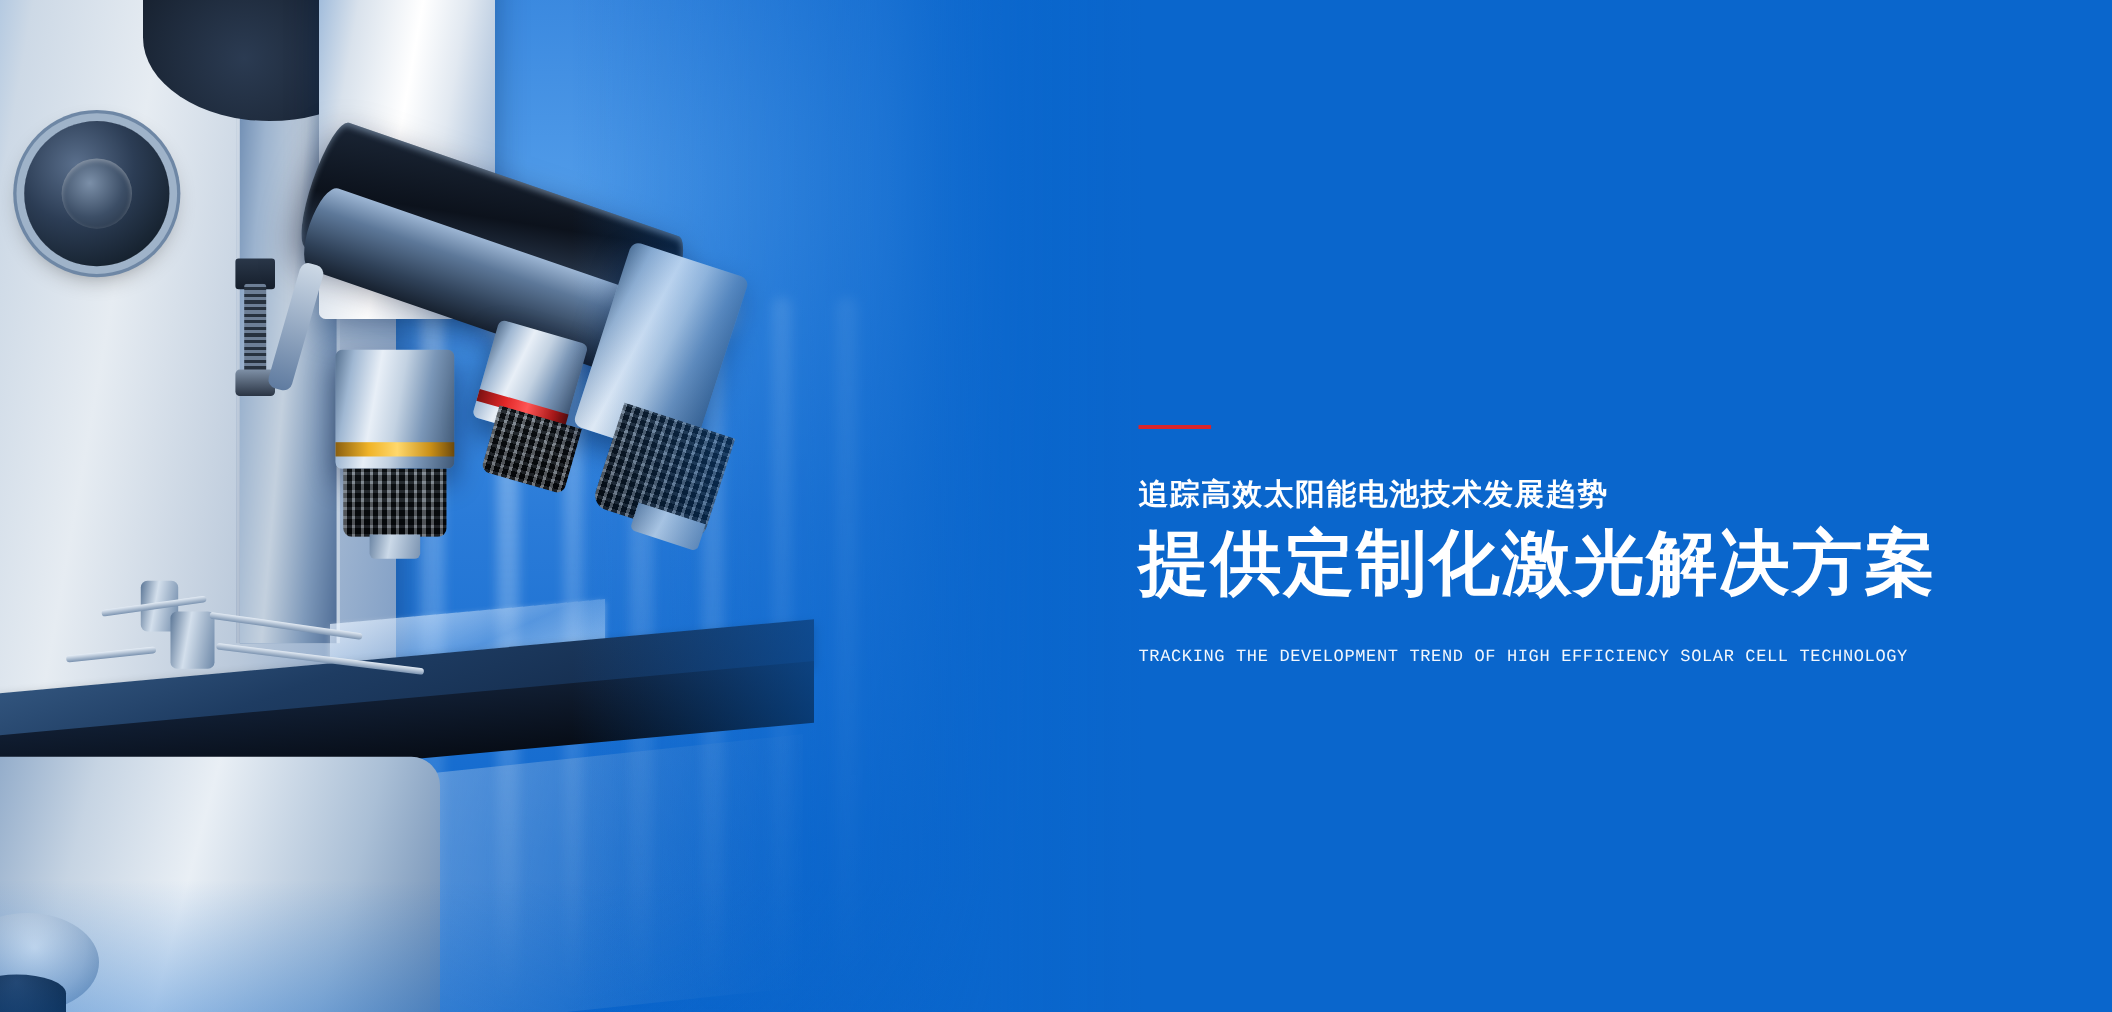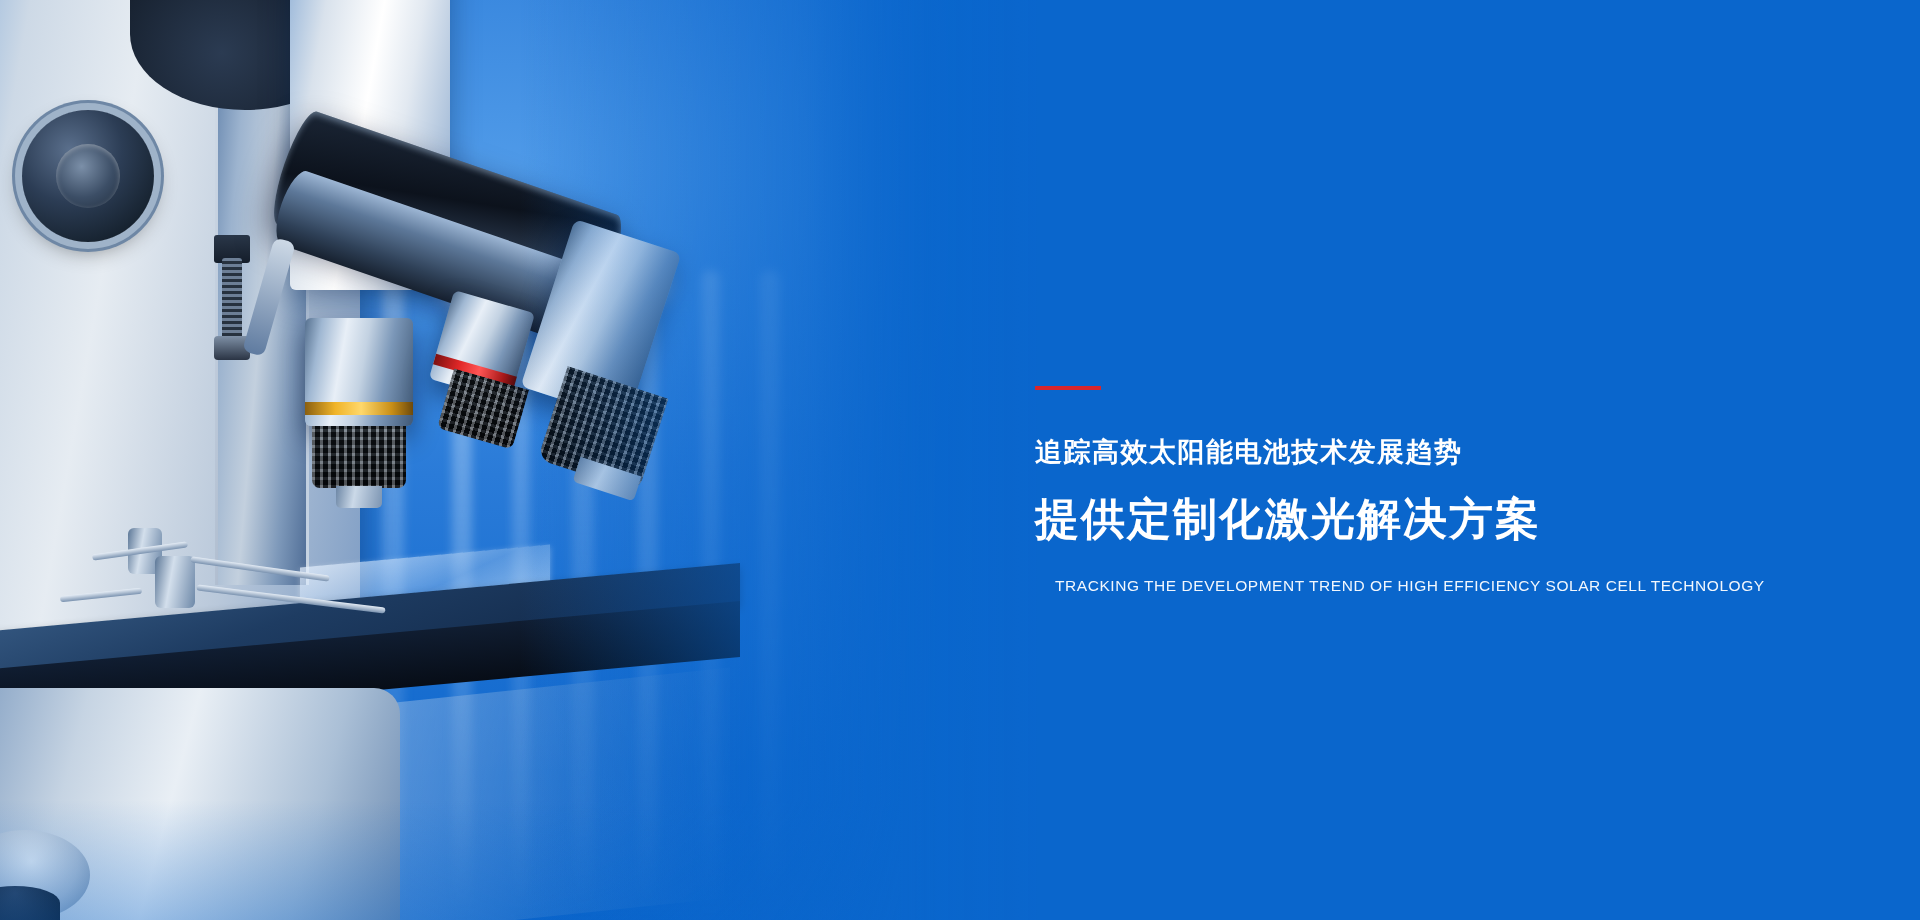--- a/index.html
+++ b/index.html
@@ -10,20 +10,21 @@
     background:#0a66cc;
   }
 
   
   #banner {
     position:relative;
     width:1920px;
     height:920px;
     overflow:hidden;
     background:#6d28d9;
+    font-family:Liberation Mono, monospace;
   }
 
   
   .bg-base {
     position:absolute; inset:0;
     background:
       radial-gradient(160% 120% at 26% 18%, #4f9ae8 0%, #2a7bd8 28%, #1068cd 55%, #0a63c9 72%, #0a66cc 100%);
   }
   .bg-right-flat {
     position:absolute; top:0; right:0; width:58%; height:100%;
@@ -229,24 +230,24 @@
     position:absolute; left:1035px; top:386px; width:820px;
   }
   .accent-rule {
     width:66px; height:4px; background:#d9252a; margin-bottom:48px;
   }
   .kicker {
     font-size:27px; font-weight:bold; color:#ffffff;
     letter-spacing:1.5px; line-height:1.1; white-space:nowrap;
   }
   .headline {
-    font-size:44px; font-weight:bold; color:#ffffff;
-    letter-spacing:2px; line-height:1.18; margin-top:25px; white-space:nowrap;
-  }
-  .sub { margin-top:26px;margin-left:20px; }
+    font-size:64px; font-weight:bold; color:#ffffff;
+    letter-spacing:2px; line-height:1.18; margin-top:13px; white-space:nowrap;
+  }
+  .sub { margin-top:26px; }
   .sub-line {
     font-size:15.5px; color:#f2f7fd; letter-spacing:.55px;
     line-height:1.95; white-space:nowrap;
   }
 </style>
 </head>
 <body>
 
 <div id="banner">
 

